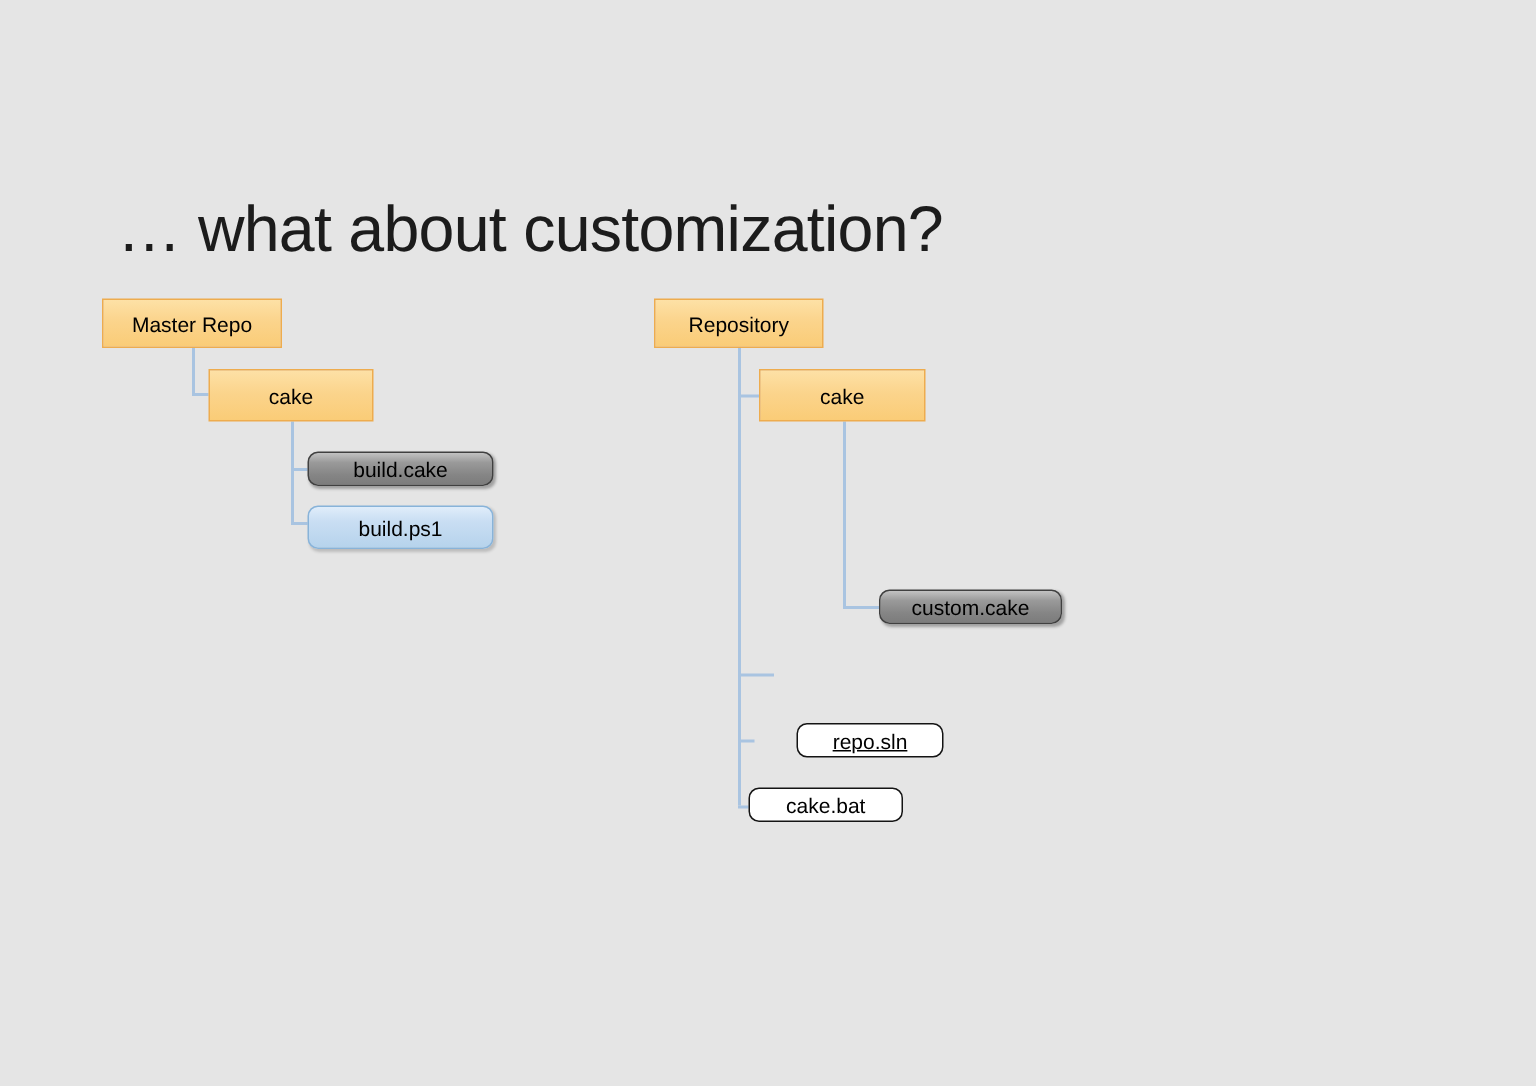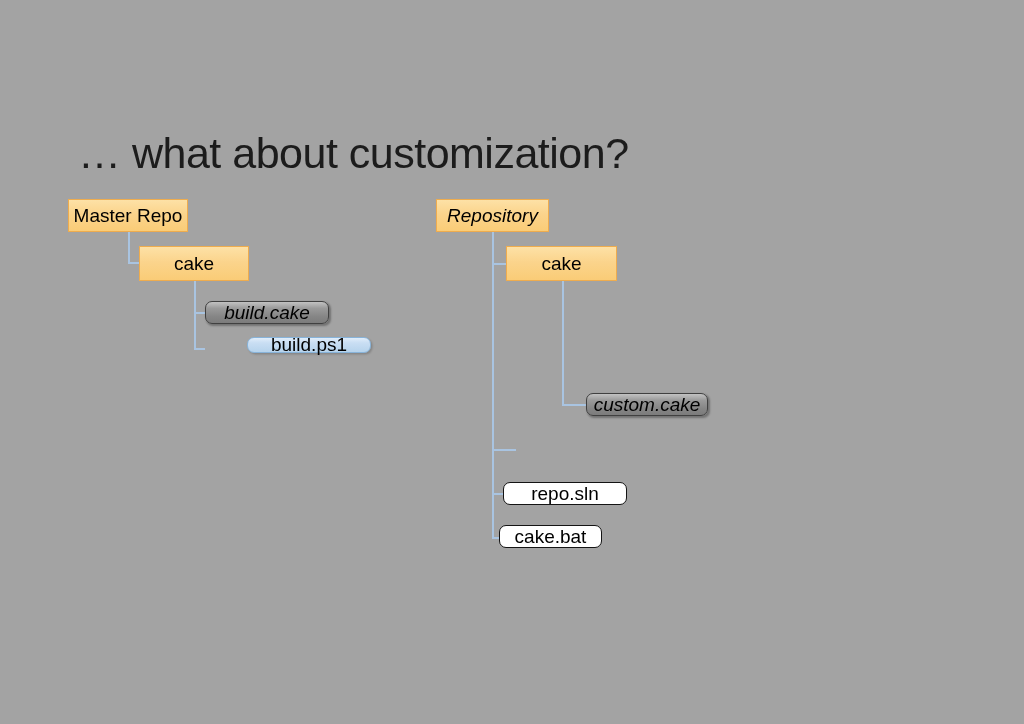--- a/index.html
+++ b/index.html
@@ -1,40 +1,39 @@
 <!DOCTYPE html>
 <html><head>
 <meta charset="utf-8">
 <style>
   html,body{margin:0;padding:0;}
   body{
     width:1024px;height:724px;background:#ffffff;position:relative;
     font-family:"Liberation Sans", sans-serif;overflow:hidden;
   }
-  .slide{position:absolute;inset:0;background:#a3a3a3;}
+  .slide{position:absolute;inset:0;background:#e5e5e5;}
   .title{
     position:absolute;left:78px;top:129px;
     font-size:43px;font-weight:400;color:#1c1c1c;
     letter-spacing:-0.5px;white-space:nowrap;
   }
   .layer{position:absolute;inset:0;}
   .connector{position:absolute;background:#a9c4e1;}
   .node{
     position:absolute;display:flex;align-items:center;justify-content:center;
-    font-size:19px;color:#000000;box-sizing:border-box;white-space:nowrap;
+    font-size:14px;color:#000000;box-sizing:border-box;white-space:nowrap;
   }
   .node.folder{
     background:linear-gradient(180deg,#fde1a6 0%,#fbd48c 45%,#facc77 100%);
     border:1px solid #eeac4e;
   }
   .node.gray-file{
     background:linear-gradient(180deg,#c2c2c2 0%,#9a9a9a 30%,#858585 70%,#7c7c7c 100%);
     border:1px solid #404040;border-radius:7px;
     box-shadow:1.5px 1.5px 2px rgba(0,0,0,0.3);
-    font-style:italic;
   }
   .node.blue-file{
     background:linear-gradient(180deg,#e0edfa 0%,#c9def3 35%,#b6d3ec 100%);
     border:1px solid #88b3d9;border-radius:7px;
     box-shadow:1.5px 1.5px 2px rgba(0,0,0,0.18);
   }
   .node.white-file{
     background:#ffffff;
     border:1.5px solid #141414;border-radius:7px;
   }
@@ -59,32 +58,32 @@
       <div class="connector" style="left: 492px; top: 537px; width: 7px; height: 1.5px;"></div>
       <div class="node folder" style="left: 68px; top: 199px; width: 120px; height: 33px;">
         <span>Master Repo</span>
       </div>
       <div class="node folder" style="left: 139px; top: 246px; width: 110px; height: 35px;">
         <span>cake</span>
       </div>
       <div class="node gray-file" style="left: 205px; top: 301px; width: 124px; height: 23px;">
         <span>build.cake</span>
       </div>
-      <div class="node blue-file" style="left: 205px; top: 337px; width: 124px; height: 16px; margin-left: 42px;">
+      <div class="node blue-file" style="left: 205px; top: 337px; width: 124px; height: 29px;">
         <span>build.ps1</span>
       </div>
-      <div class="node folder" style="left: 436px; top: 199px; width: 113px; height: 33px; font-style: italic;">
+      <div class="node folder" style="left: 436px; top: 199px; width: 113px; height: 33px;">
         <span>Repository</span>
       </div>
       <div class="node folder" style="left: 506px; top: 246px; width: 111px; height: 35px;">
         <span>cake</span>
       </div>
       <div class="node gray-file" style="left: 586px; top: 393px; width: 122px; height: 23px; text-align: right;">
         <span>custom.cake</span>
       </div>
-      <div class="node white-file" style="left: 503px; top: 482px; width: 124px; height: 23px;">
+      <div class="node white-file" style="left: 531px; top: 482px; width: 98px; height: 23px; text-decoration: underline;">
         <span>repo.sln</span>
       </div>
       <div class="node white-file" style="left: 499px; top: 525px; width: 103px; height: 23px;">
         <span>cake.bat</span>
       </div>
     </div>
 </div>
 
 </body></html>

